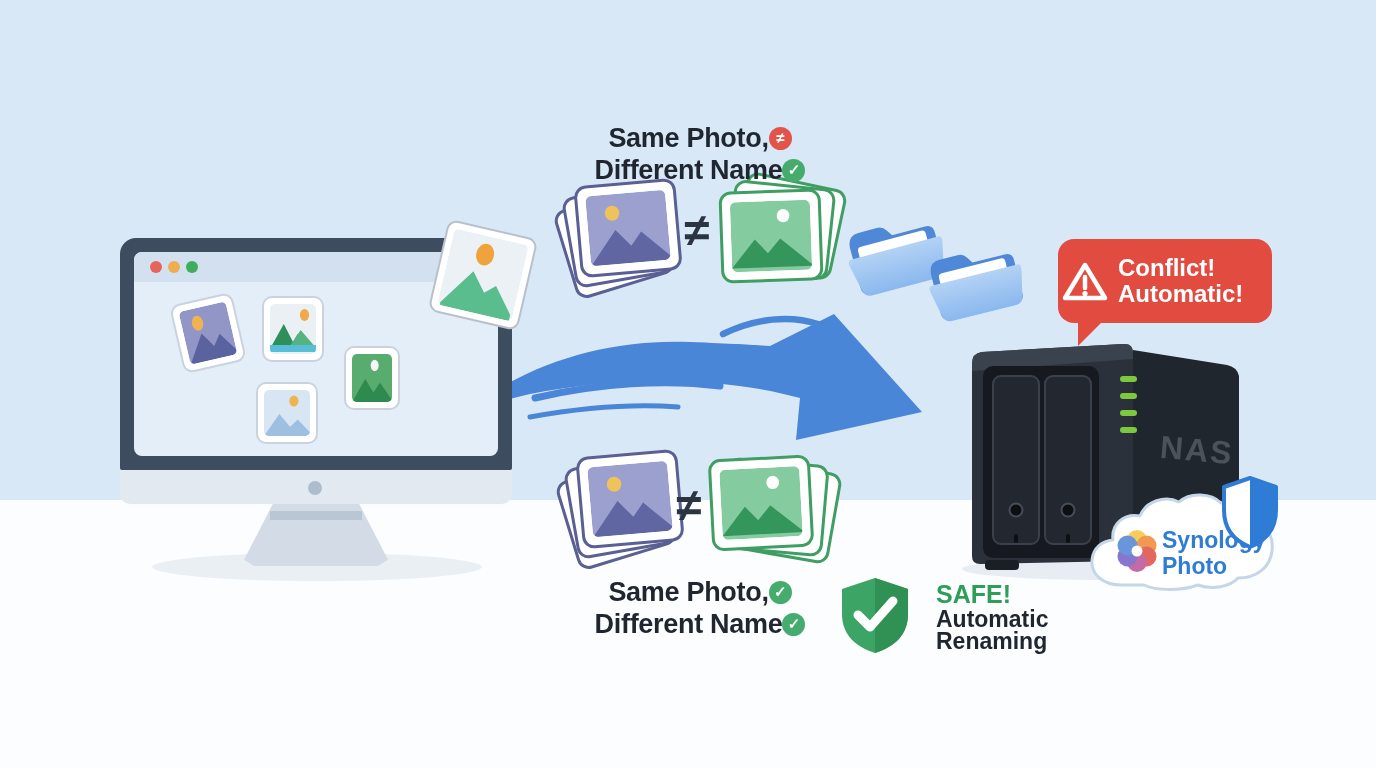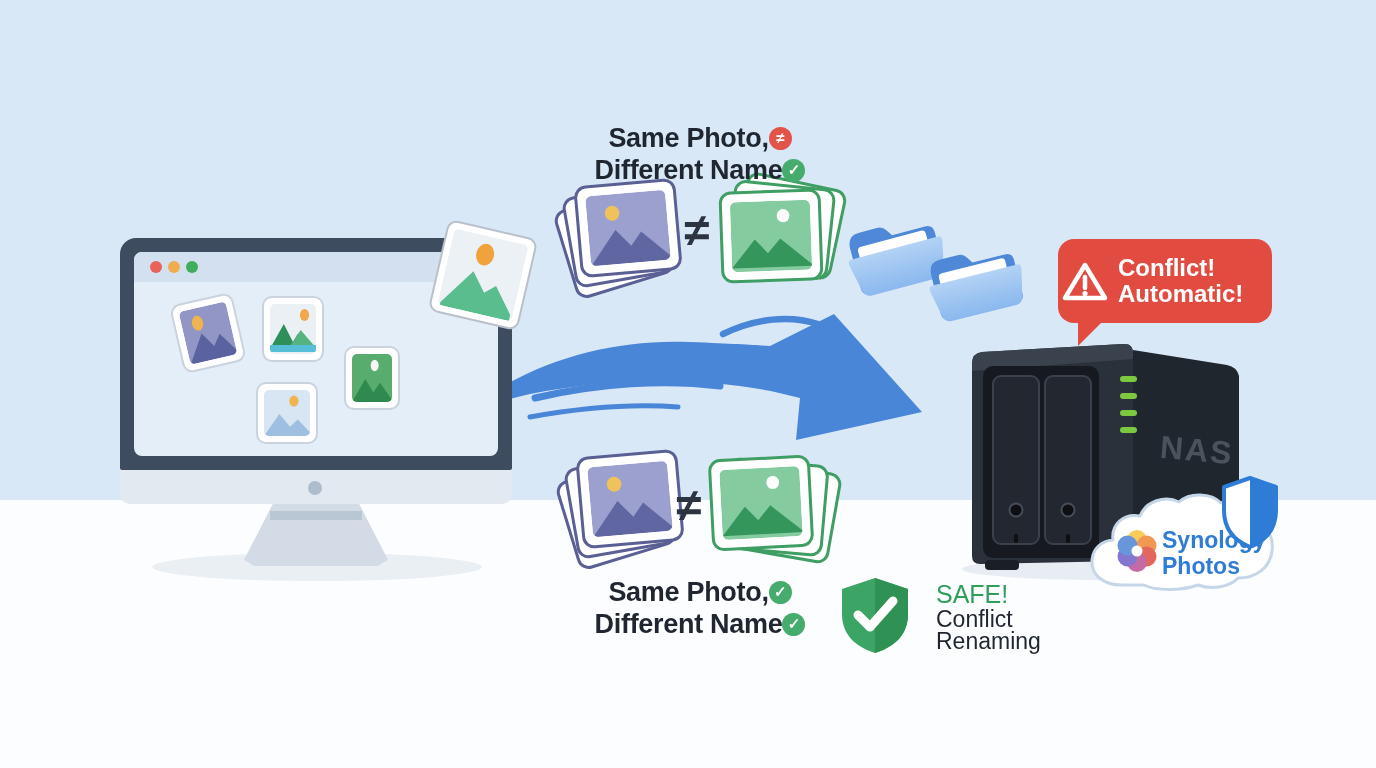--- a/index.html
+++ b/index.html
@@ -50,21 +50,21 @@
   .neq{font-weight:700;font-size:46px;color:#2b3440;z-index:5;}
 
   
   .bubble{left:1058px;top:239px;width:214px;height:84px;background:var(--conflict-red);border-radius:16px;
     display:flex;align-items:center;gap:10px;padding-left:4px;box-sizing:border-box;z-index:6;}
   .bubble-tail{left:1078px;top:320px;width:0;height:0;border-top:26px solid var(--conflict-red);
     border-right:26px solid transparent;z-index:6;}
   .bubble-text{color:#fff;font-weight:700;font-size:24px;line-height:26px;}
 
   
-  .safe-text{left:936px;top:583px;font-weight:400;line-height:22px;}
+  .safe-text{left:936px;top:583px;font-weight:700;line-height:22px;}
   .safe-title{font-size:25px;color:var(--safe-text-green);margin-bottom:3px;}
   .safe-line{font-size:23px;color:var(--ink);}
 
   
   .cloud-text{left:1162px;top:527px;font-weight:700;font-size:23px;line-height:26px;color:var(--synology-blue);z-index:9;}
 
   svg{overflow:visible;}
 </style>
 </head>
 <body>
@@ -256,21 +256,21 @@
       <circle cx="36.5" cy="22.5" r="10" fill="#f09045"></circle>
       <circle cx="36.5" cy="33.5" r="10" fill="#e25b50"></circle>
       <circle cx="27" cy="39" r="10" fill="#c05f9e"></circle>
       <circle cx="17.5" cy="33.5" r="10" fill="#7a6cc9"></circle>
       <circle cx="17.5" cy="22.5" r="10" fill="#5d8ed9"></circle>
     </g>
     <circle cx="27" cy="28" r="5.5" fill="#ffffff"></circle>
   </svg>
   <div class="abs cloud-text">
     <div>Synology</div>
-    <div>Photos</div>
+    <div>Photo</div>
   </div>
   <svg class="abs" style="left:1218px;top:474px;width:64px;height:78px;z-index:10" viewBox="0 0 64 78">
     <defs>
         <clipPath id="shr">
           <rect x="32" y="0" width="32" height="78"></rect>
         </clipPath>
       </defs>
     <path d="M32,4 L58,13 V36 C58,56 47,67 32,73 C17,67 6,56 6,36 V13 Z" fill="#ffffff" stroke-width="4" stroke-linejoin="round" style="stroke:var(--synology-blue)"></path>
     <path d="M32,4 L58,13 V36 C58,56 47,67 32,73 C17,67 6,56 6,36 V13 Z" clip-path="url(#shr)" style="fill:var(--synology-blue)"></path>
   </svg>
@@ -319,17 +319,17 @@
         <clipPath id="gsr">
           <rect x="39" y="0" width="39" height="82"></rect>
         </clipPath>
       </defs>
     <path d="M39,4 L72,15 V40 C72,61 58,73 39,79 C20,73 6,61 6,40 V15 Z" style="fill:var(--safe-green)"></path>
     <path d="M39,4 L72,15 V40 C72,61 58,73 39,79 C20,73 6,61 6,40 V15 Z" clip-path="url(#gsr)" style="fill:var(--safe-green-dark)"></path>
     <polyline points="22,41 34,53 57,27" fill="none" stroke="#ffffff" stroke-width="9" stroke-linecap="round" stroke-linejoin="round"></polyline>
   </svg>
   <div class="abs safe-text">
     <div class="safe-title">SAFE!</div>
-    <div class="safe-line">Conflict</div>
+    <div class="safe-line">Automatic</div>
     <div class="safe-line">Renaming</div>
   </div>
 
 </div>
 
 </body></html>

